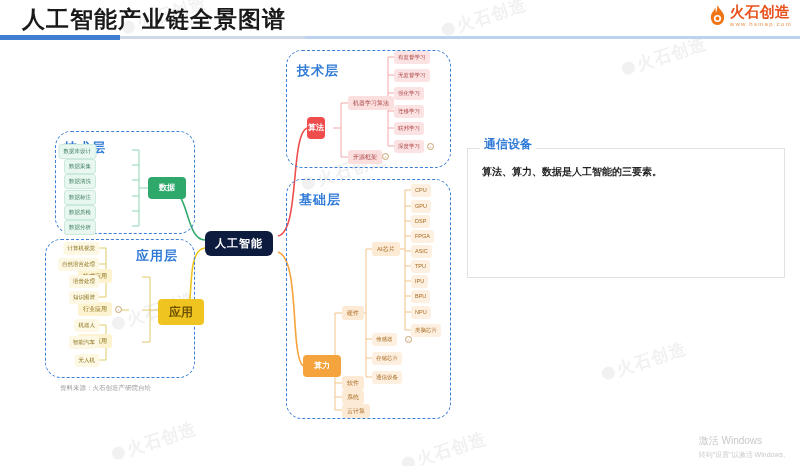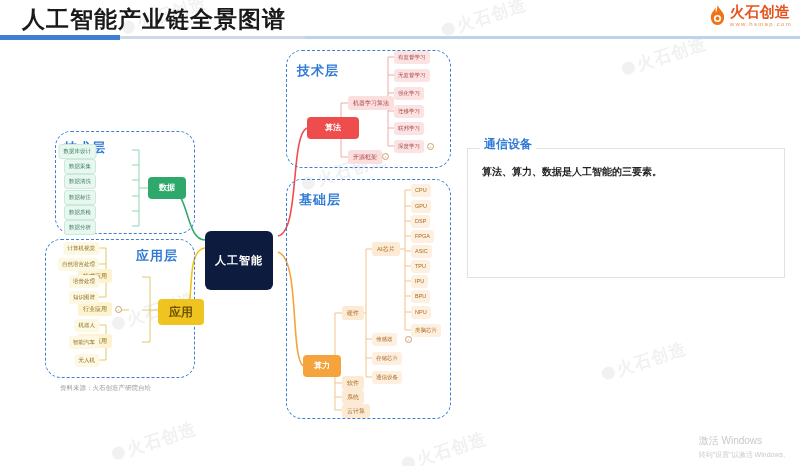--- a/index.html
+++ b/index.html
@@ -69,29 +69,29 @@
     position: absolute;
     display: flex; align-items: center; justify-content: center;
     white-space: nowrap;
     z-index: 4;
     line-height: 1;
   }
   .node-root {
     background: #0d1b3e; color: #ffffff;
     border-radius: 6px;
     font-size: 11px; font-weight: bold;
-    padding: 24px 10px;
+    padding: 7px 10px;
     letter-spacing: 1px;
   }
   .n-green-main { background:#2fa86b; color:#fff; font-size:8px; font-weight:bold; border-radius:4px; padding:7px 11px; }
   .n-green-leaf { background:#e8f8f0; color:#3a7a5c; font-size:5.5px; border-radius:3px; padding:3.5px 4px; border:.5px solid #cbeadc; }
   .n-yellow-main { background:#f0c420; color:#6d5200; font-size:12px; font-weight:bold; border-radius:4px; padding:7px 11px; }
   .n-yellow-mid { background:#fdf3d0; color:#8a6d15; font-size:6px; border-radius:3px; padding:4px 5px; }
   .n-yellow-leaf { background:#fdf8e4; color:#8a6d15; font-size:5.5px; border-radius:3px; padding:3.5px 4px; }
-  .n-red-main { background:#ef4d4d; color:#fff; font-size:8px; font-weight:bold; border-radius:4px; padding:7px 18px; }
+  .n-red-main { background:#ef4d4d; color:#fff; font-size:8px; font-weight:bold; border-radius:4px; padding:7px 1px; }
   .n-red-mid { background:#fbdede; color:#a84040; font-size:6px; border-radius:3px; padding:4px 5px; }
   .n-red-leaf { background:#fce3e3; color:#a84040; font-size:5.5px; border-radius:3px; padding:3.5px 4px; }
   .n-orange-main { background:#f5a33c; color:#fff; font-size:8px; font-weight:bold; border-radius:4px; padding:7px 11px; }
   .n-orange-mid { background:#fcead5; color:#a8691f; font-size:6px; border-radius:3px; padding:4px 5px; }
   .n-orange-leaf { background:#fdf0e0; color:#a8691f; font-size:5.5px; border-radius:3px; padding:3.5px 4px; }
   .collapse-badge {
     position:absolute; width:7px; height:7px; border-radius:50%;
     border:.6px solid #c9a06a; color:#c9a06a;
     font-size:4px; display:flex; align-items:center; justify-content:center;
     background:#fff; z-index:5;

